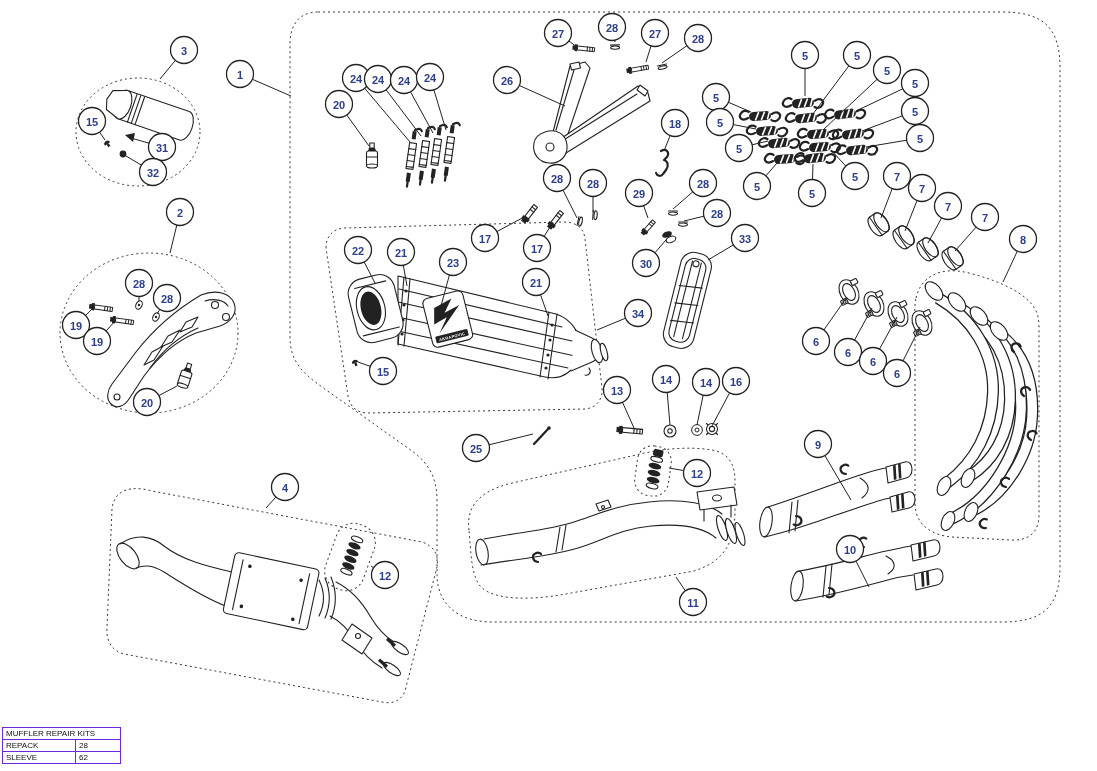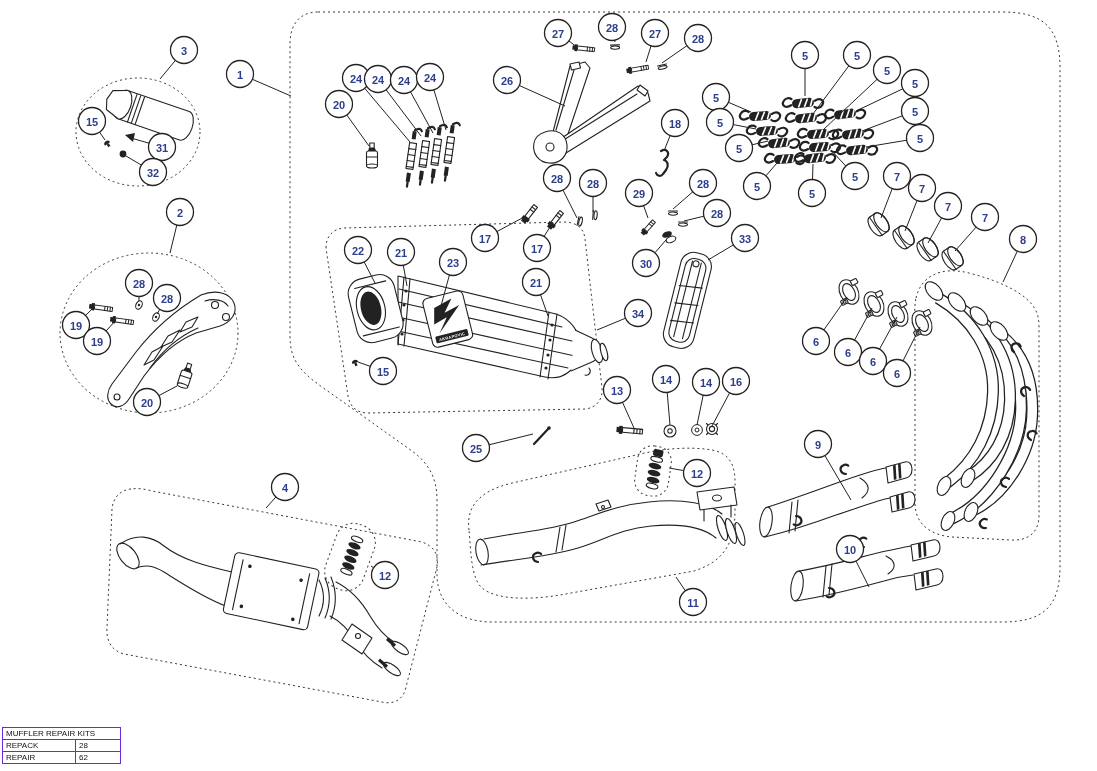--- a/index.html
+++ b/index.html
@@ -748,19 +748,19 @@
   <table>
     <tbody>
           <tr>
       <td colspan="2">MUFFLER REPAIR KITS</td>
     </tr>
     <tr>
       <td class="c1">REPACK</td>
       <td class="c2">28</td>
     </tr>
     <tr>
-      <td class="c1">REPAIR</td>
+      <td class="c1">SLEEVE</td>
       <td class="c2">62</td>
     </tr>
   </tbody>
       </table>
 </div>
 </div>
 
 </body></html>

